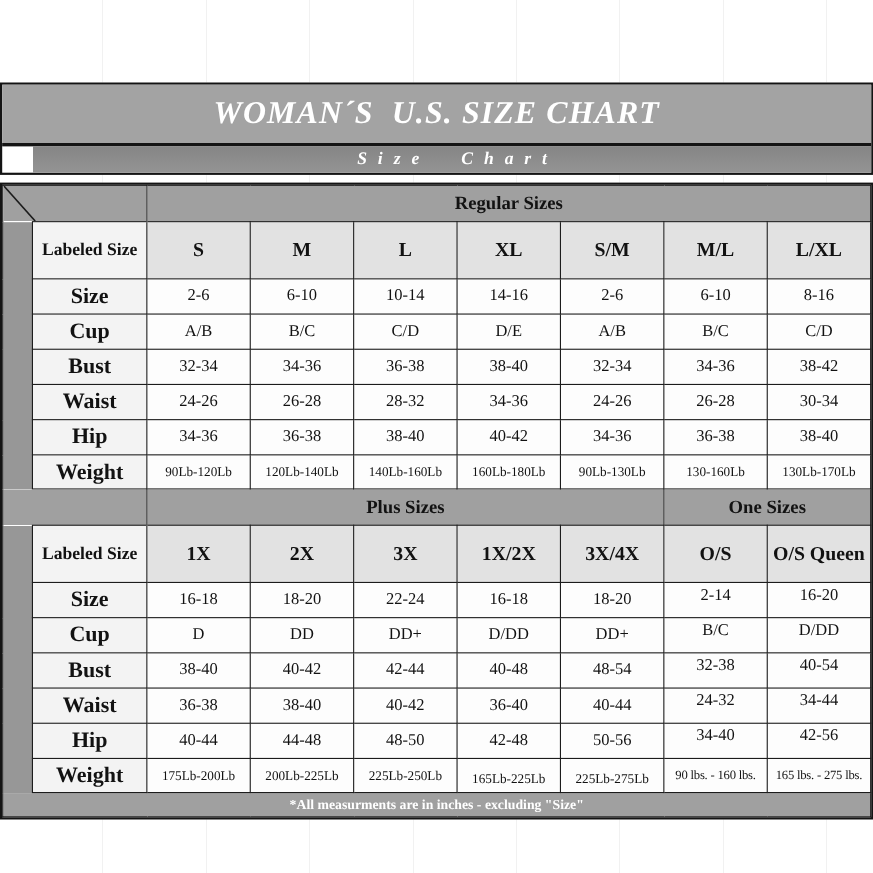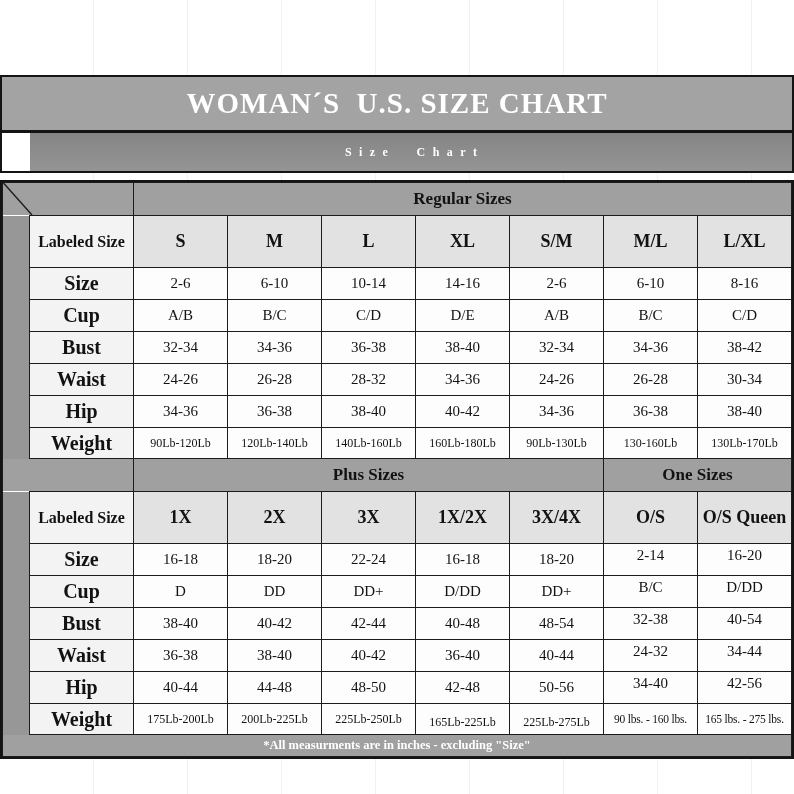--- a/index.html
+++ b/index.html
@@ -10,31 +10,31 @@
 
   
   .margin {
     width: 794px;
     background-image: repeating-linear-gradient(90deg, transparent 0 93px, rgba(0,0,0,0.055) 93px 94px);
   }
   .margin-top { height: 75px; }
   .margin-bottom { height: 80px; }
 
   
-  .bands { width: 794px; border: 2px solid #141414; }
+  .bands { width: 794px; border: 2px solid #141414; font-style: italic; }
   .title-band {
     height: 56px; background: var(--band_gray, #a3a3a3);
     display: flex; align-items: center; justify-content: center;
     color: #ffffff; font-size: 29px; font-weight: 700; letter-spacing: 1px;
     border-bottom: 3px solid #141414; white-space: pre;
   }
   .subtitle-band {
-    height: 38px; background: linear-gradient(var(--dark_band, #858585), #949494);
+    height: 24px; background: linear-gradient(var(--dark_band, #858585), #949494);
     display: flex; align-items: center; justify-content: center;
-    color: #ffffff; font-size: 12px; font-weight: 700;
+    color: #ffffff; font-size: 16px; font-weight: 700;
     letter-spacing: 0.62em; word-spacing: 0.9em; text-indent: 0.62em; margin-left: 28px;
   }
   .gap { height: 7px; width: 794px;
     background-image: repeating-linear-gradient(90deg, transparent 0 93px, rgba(0,0,0,0.05) 93px 94px); }
 
   
   .table-frame { width: 794px; border: 2px solid #141414; }
   table.size-table { width: 100%; border-collapse: collapse; table-layout: fixed; }
   td { border: 1px solid #1c1c1c; text-align: center; vertical-align: middle;
        color: #121212; overflow: hidden; }

